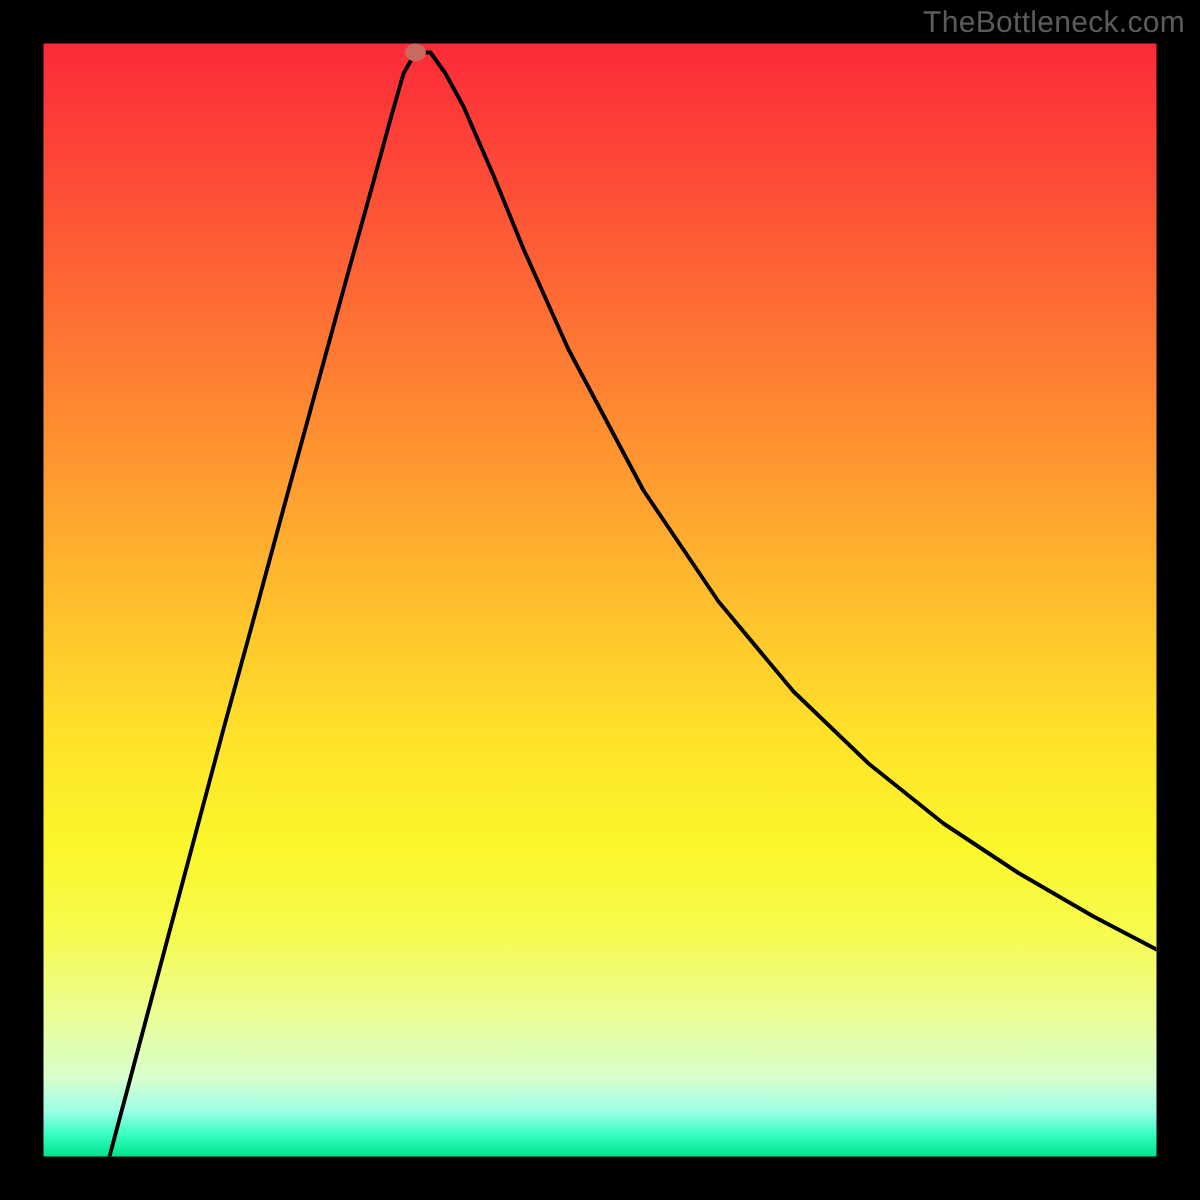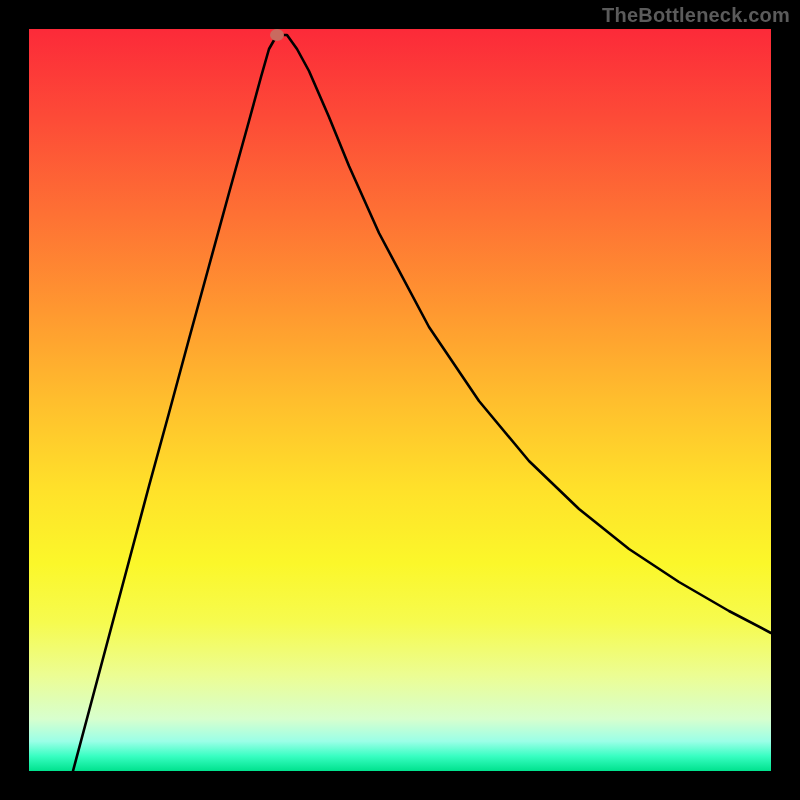--- a/index.html
+++ b/index.html
@@ -48,21 +48,21 @@
     border-radius: 50%;
     background: #c96a5f;
     transform: translate(-50%, -50%);
   }
   .watermark {
     position: absolute;
     top: 4px;
     right: 10px;
     color: #5b5b5b;
     font-size: 20px;
-    font-weight: 700;
+    font-weight: 400;
     letter-spacing: 0.2px;
     user-select: none;
   }
 </style>
 </head>
 <body>
 
 <div class="watermark">TheBottleneck.com</div>
 
 <div class="frame">

